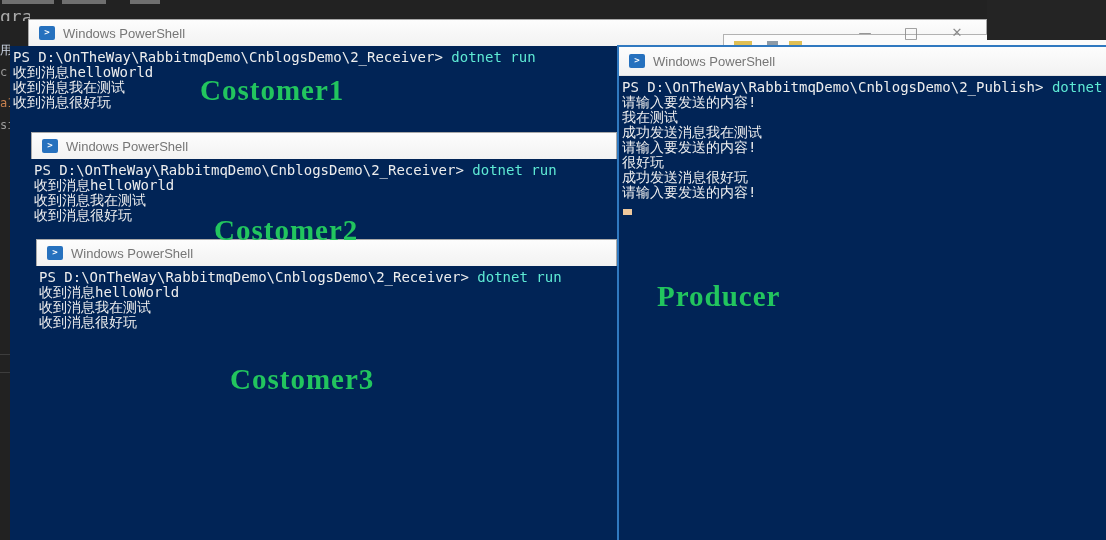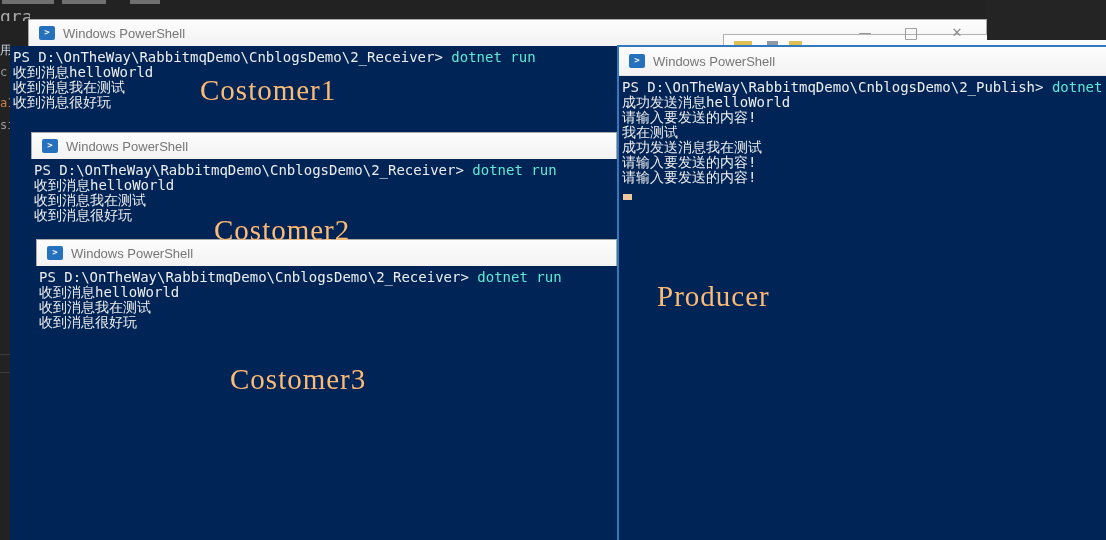--- a/index.html
+++ b/index.html
@@ -67,23 +67,23 @@
   #win2 .console{height:381px;}
   #win3 .console{height:274px;}
   #producer{
     left:617px;top:45px;width:489px;height:495px;z-index:3;
     border-left:2px solid #3079c0;border-top:2px solid #3079c0;
   }
   #producer .titlebar{height:29px;border:none;border-bottom:1px solid #e3e3e3;}
   #producer .console{height:464px;}
   
   .annotation{
-    position:absolute;z-index:5;color:#fdba74;
+    position:absolute;z-index:5;color:#22c55e;
     font-family:"Liberation Serif","DejaVu Serif",serif;
-    font-size:29px;letter-spacing:1px;white-space:nowrap;
+    font-size:29px;letter-spacing:1px;white-space:nowrap;font-weight:bold;
   }
   #ann1{left:200px;top:74px;}
   #ann2{left:214px;top:214px;}
   #ann3{left:230px;top:319px;margin-top:44px;}
   #ann4{left:657px;top:280px;}
 </style>
 </head>
 <body>
 
 <div class="top-frag" style="left:2px;width:52px;"></div>
@@ -146,25 +146,26 @@
   </div>
 </div>
 
 <div id="producer" class="win-container">
   <div class="titlebar">
     <div class="ps-icon">&gt;</div>
     <div class="title-text">Windows PowerShell</div>
   </div>
   <div class="console">
     <div class="line"><span>PS D:\OnTheWay\RabbitmqDemo\CnblogsDemo\2_Publish&gt; </span><span class="cmd">dotnet run</span></div>
-    <div class="line">成功发送消息helloWorld</div>
     <div class="line">请输入要发送的内容!</div>
     <div class="line">我在测试</div>
     <div class="line">成功发送消息我在测试</div>
     <div class="line">请输入要发送的内容!</div>
+    <div class="line">很好玩</div>
+    <div class="line">成功发送消息很好玩</div>
     <div class="line">请输入要发送的内容!</div>
     <div class="cursor-block"></div>
   </div>
 </div>
 
 <div id="ann1" class="annotation">Costomer1</div>
 <div id="ann2" class="annotation">Costomer2</div>
 <div id="ann3" class="annotation">Costomer3</div>
 <div id="ann4" class="annotation">Producer</div>
 

